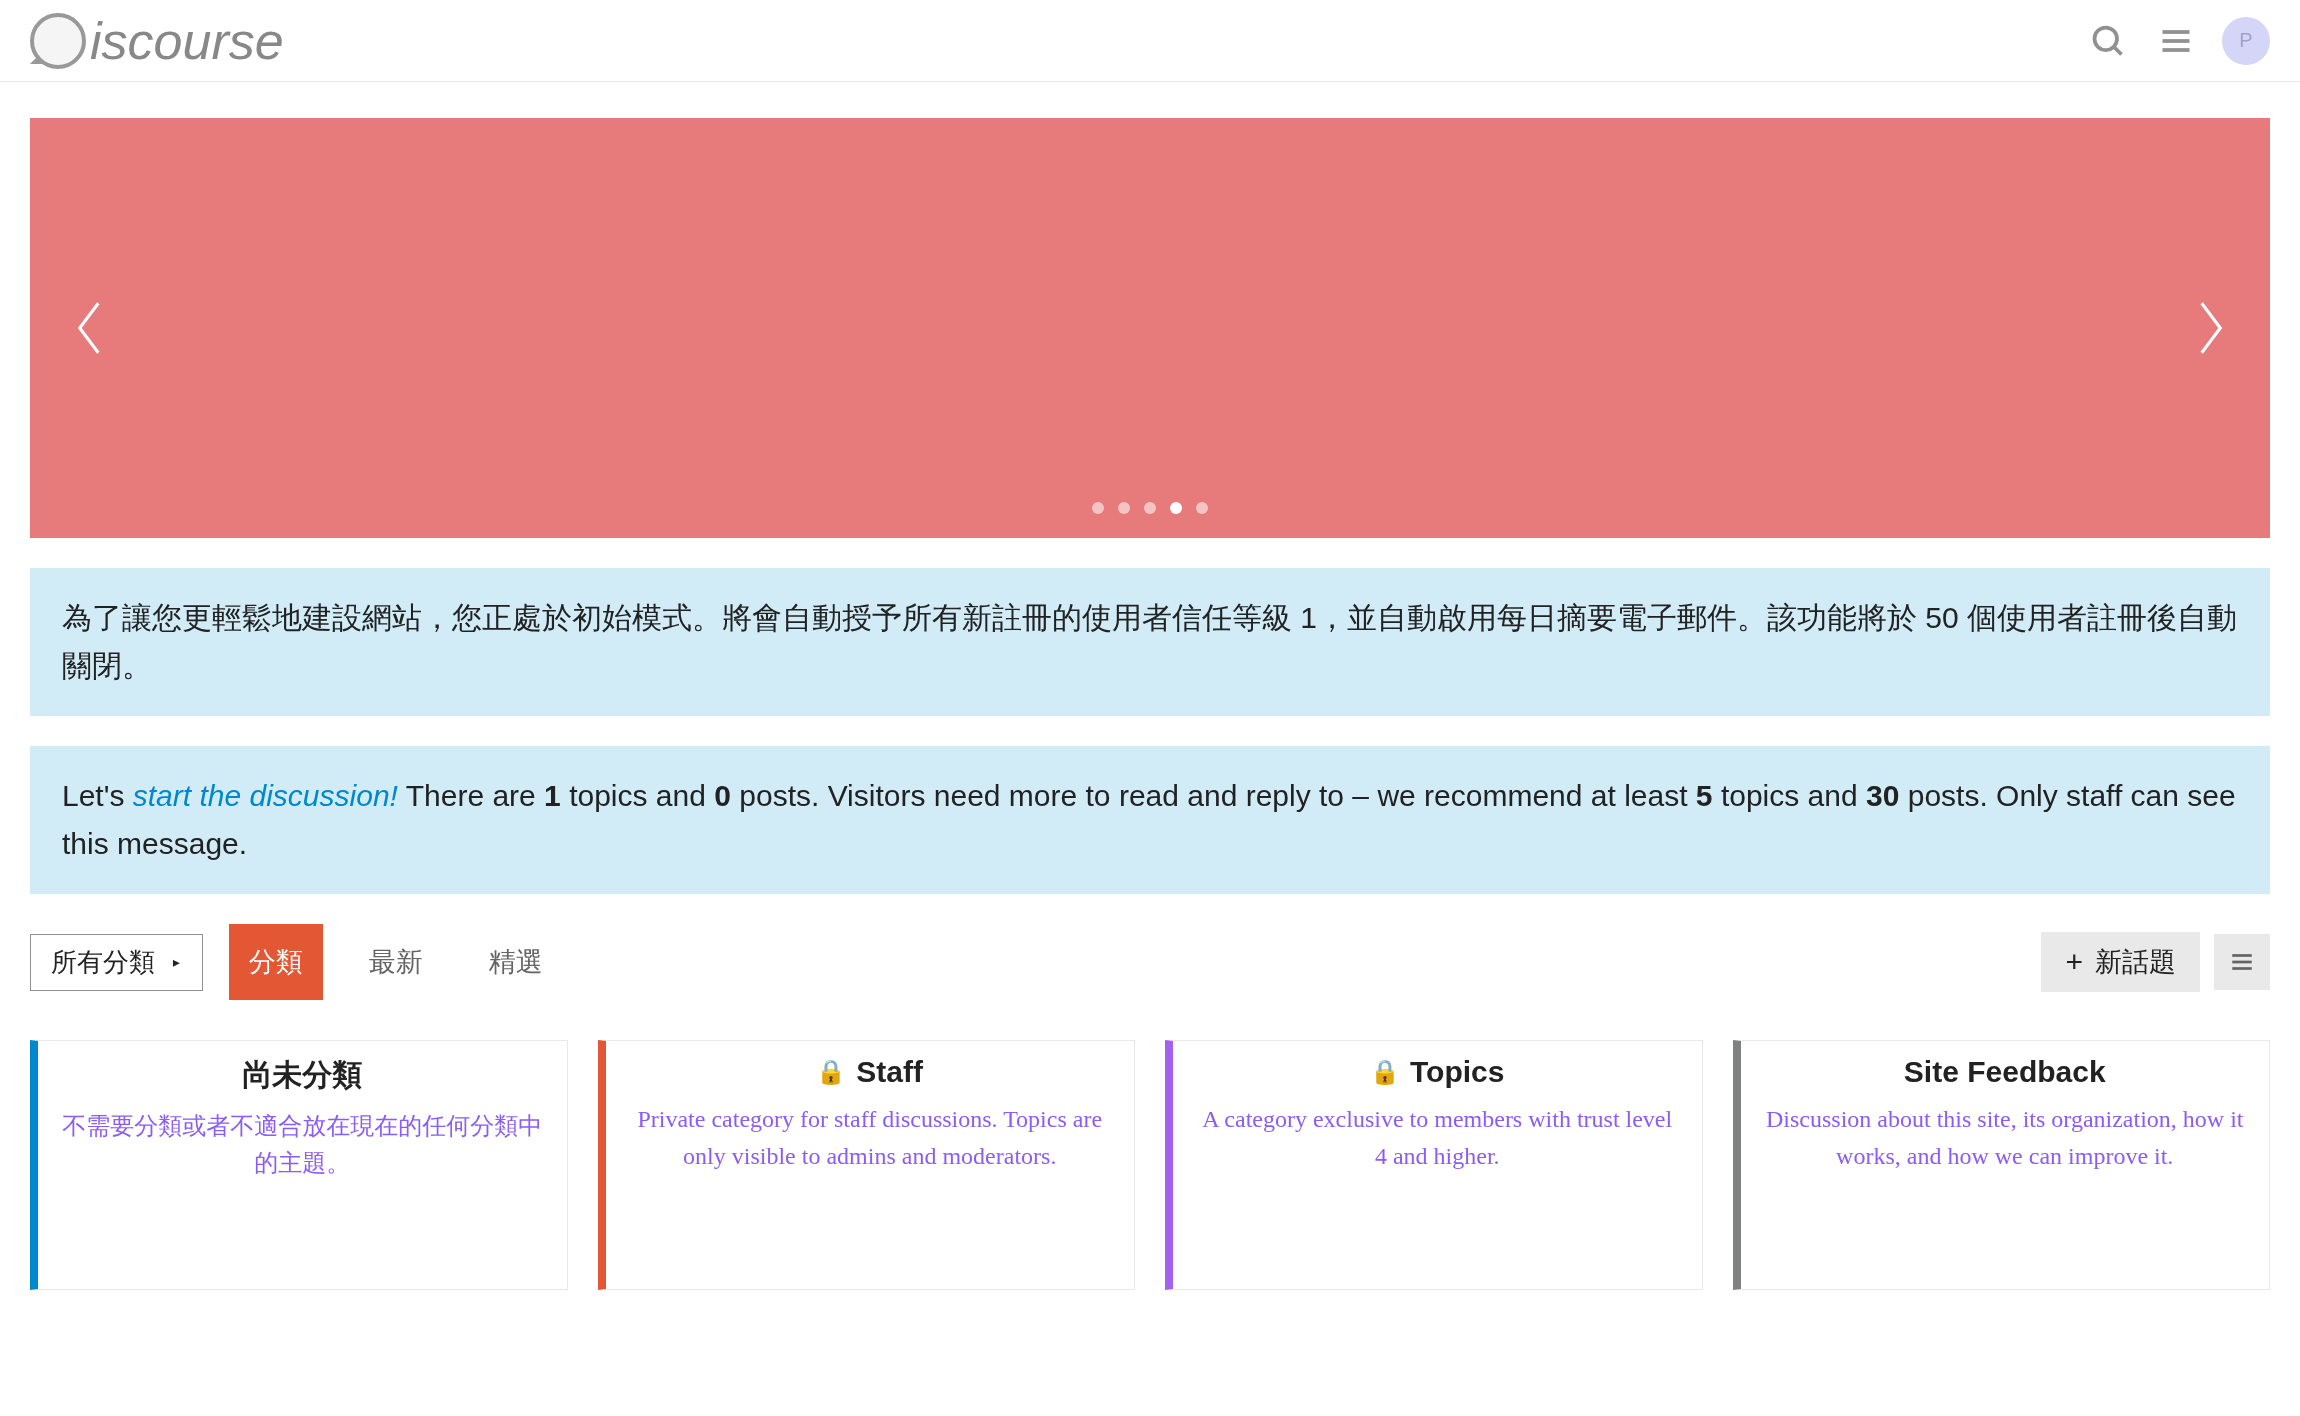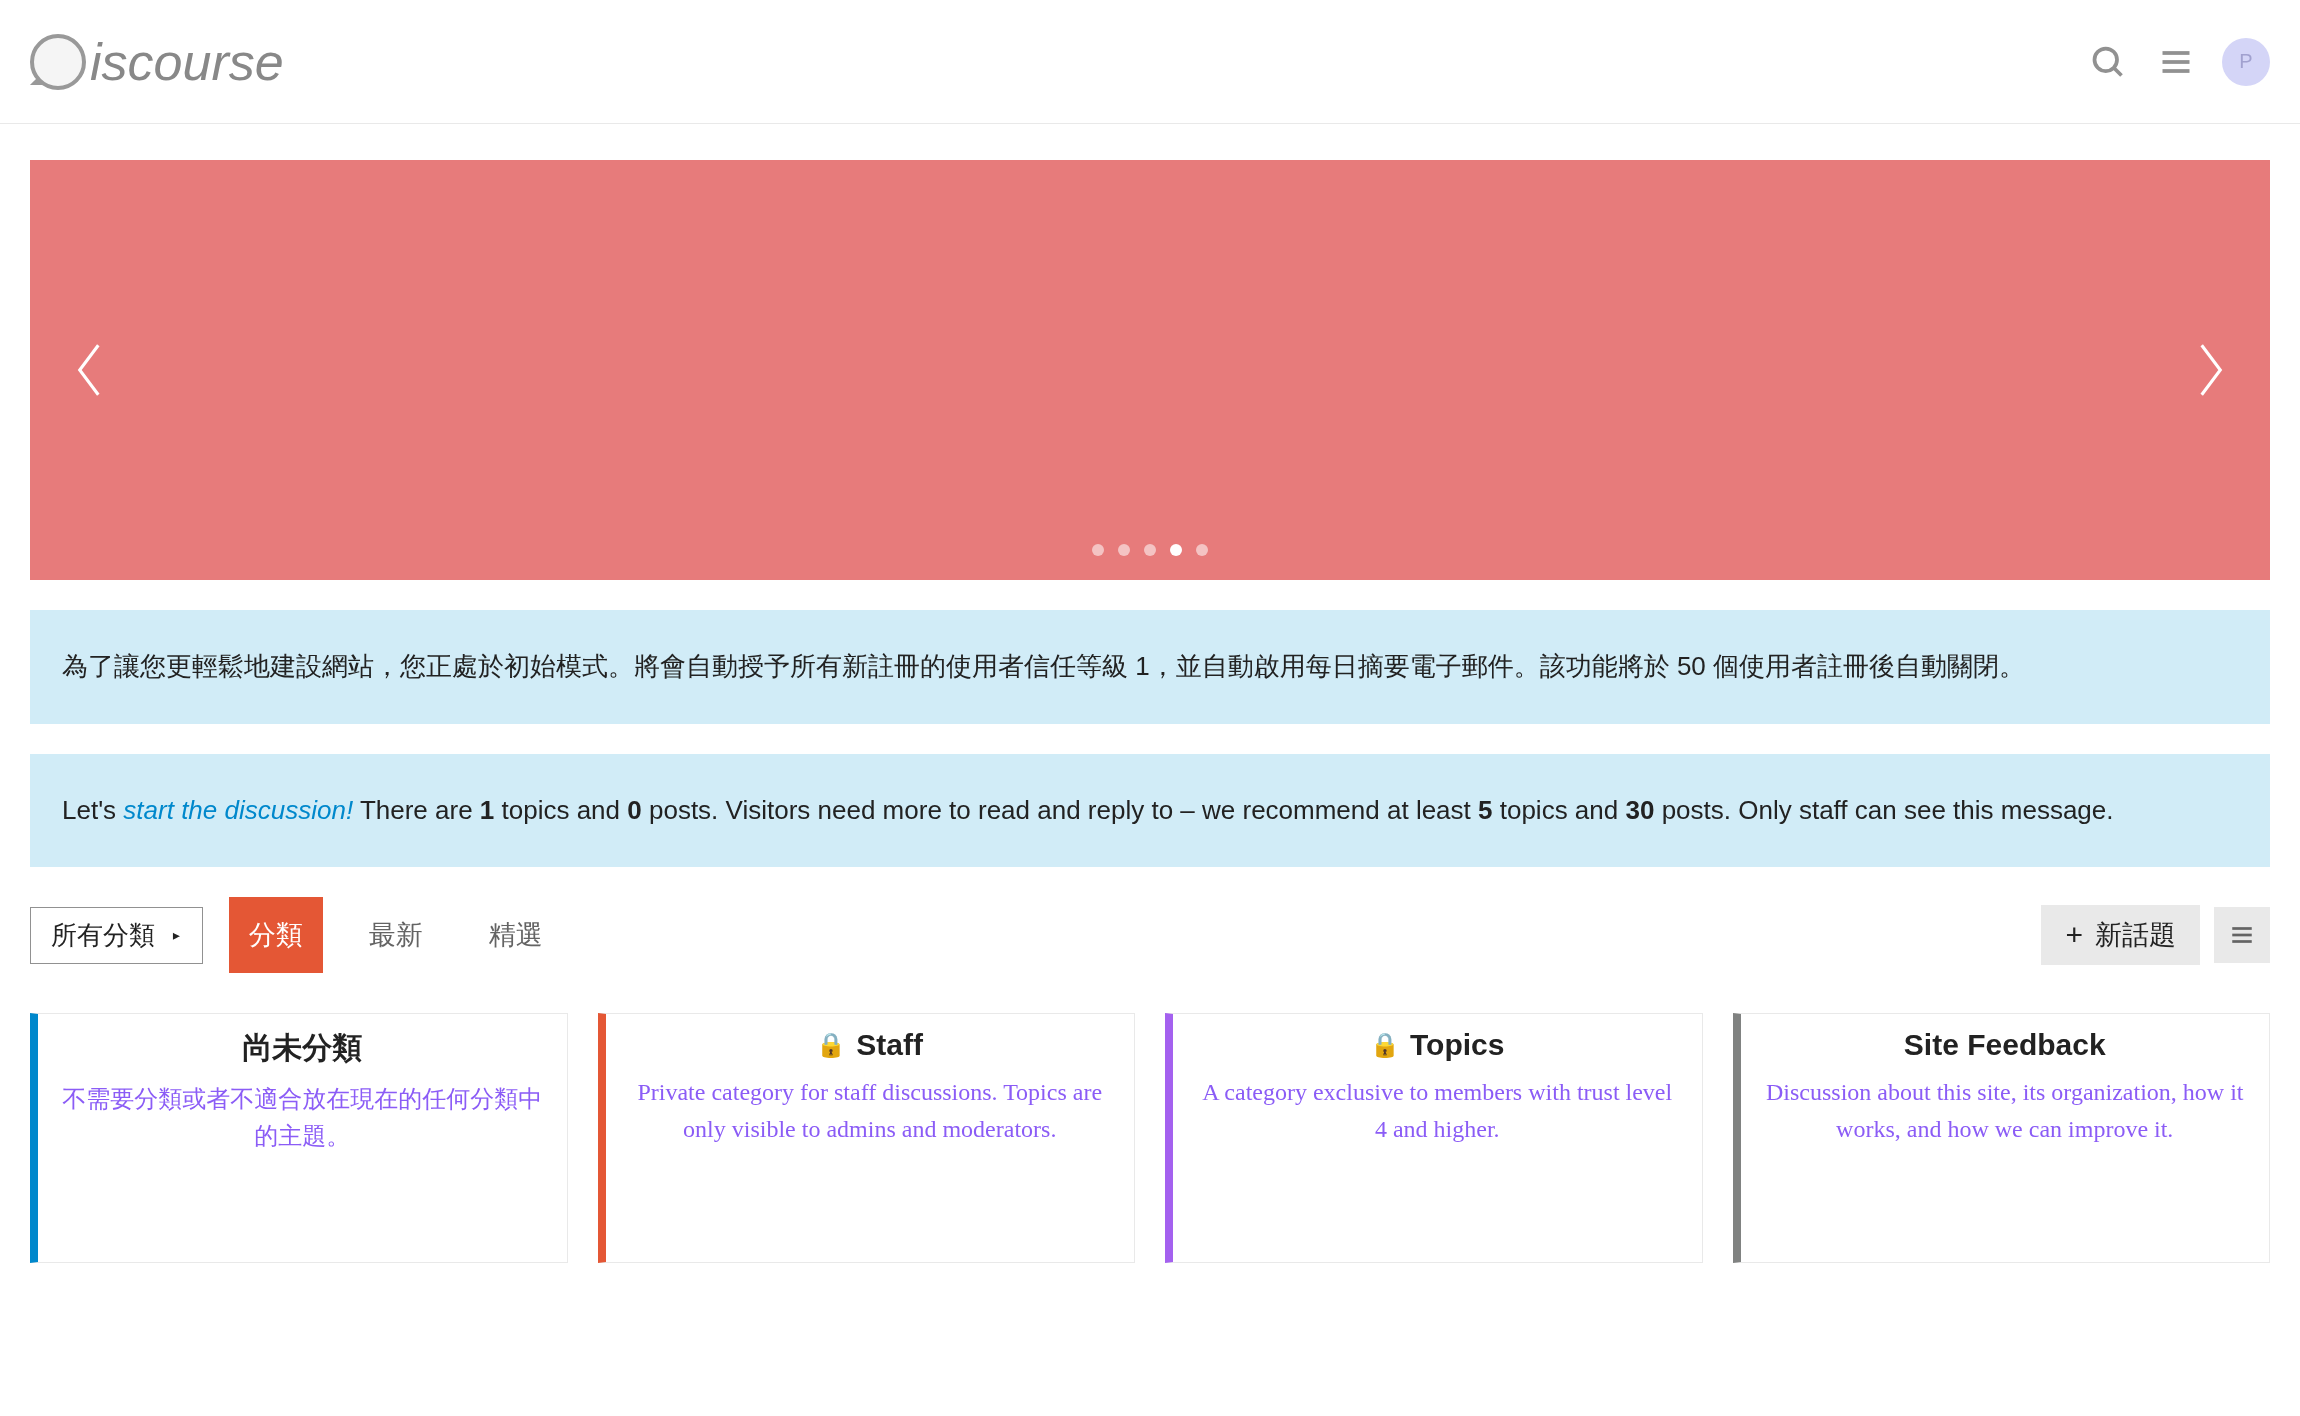--- a/index.html
+++ b/index.html
@@ -8,21 +8,21 @@
   background: #fff;
   color: #222;
   width: 2300px;
 }
 .header {
   display: flex;
   align-items: center;
   justify-content: space-between;
   padding: 12px 30px;
   border-bottom: 1px solid #e9e9e9;
-  height: 124px;
+  height: 82px;
 }
 .logo {
   font-size: 52px;
   color: #888;
   font-style: italic;
   font-weight: normal;
   display: flex;
   align-items: center;
 }
 .logo-icon {
@@ -107,23 +107,23 @@
 .dot {
   width: 12px;
   height: 12px;
   border-radius: 50%;
   background: rgba(255,255,255,0.55);
   cursor: pointer;
 }
 .dot.active { background: #fff; }
 .notice {
   background: #d1ecf7;
-  padding: 36px 32px;
+  padding: 26px 32px;
   margin-top: 30px;
-  font-size: 26px;
+  font-size: 30px;
   line-height: 1.6;
   color: #222;
 }
 .notice a { color: #0088cc; text-decoration: none; cursor: pointer; font-style: italic; }
 .notice b { font-weight: bold; }
 .nav-row {
   display: flex;
   align-items: center;
   justify-content: space-between;
   margin-top: 30px;

